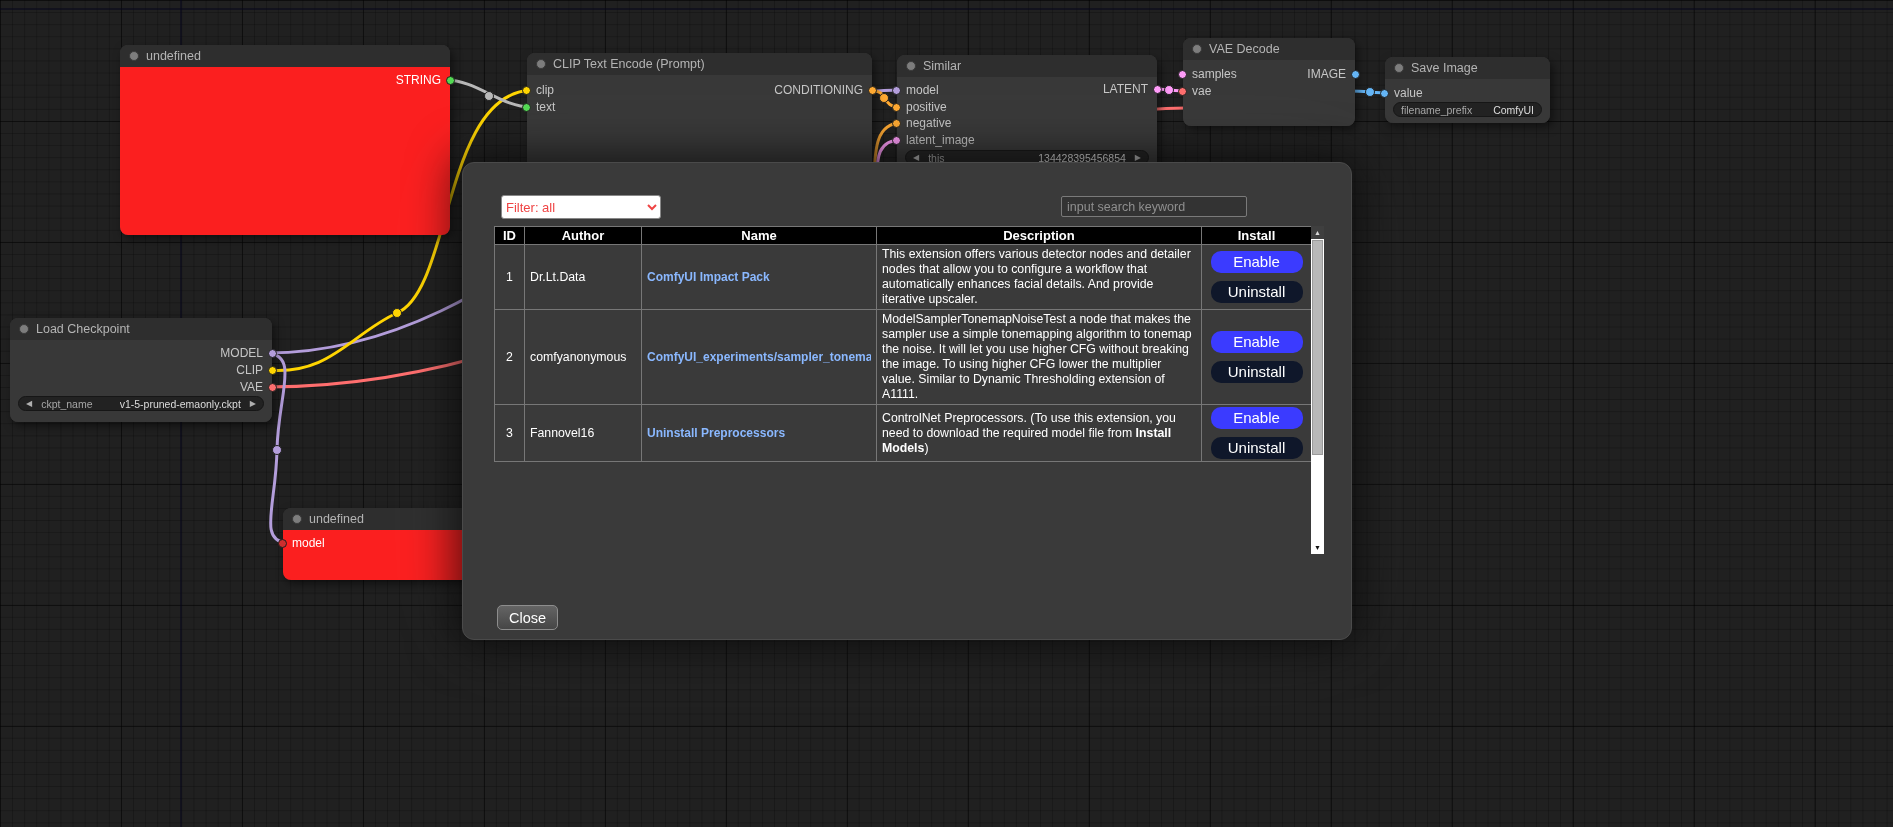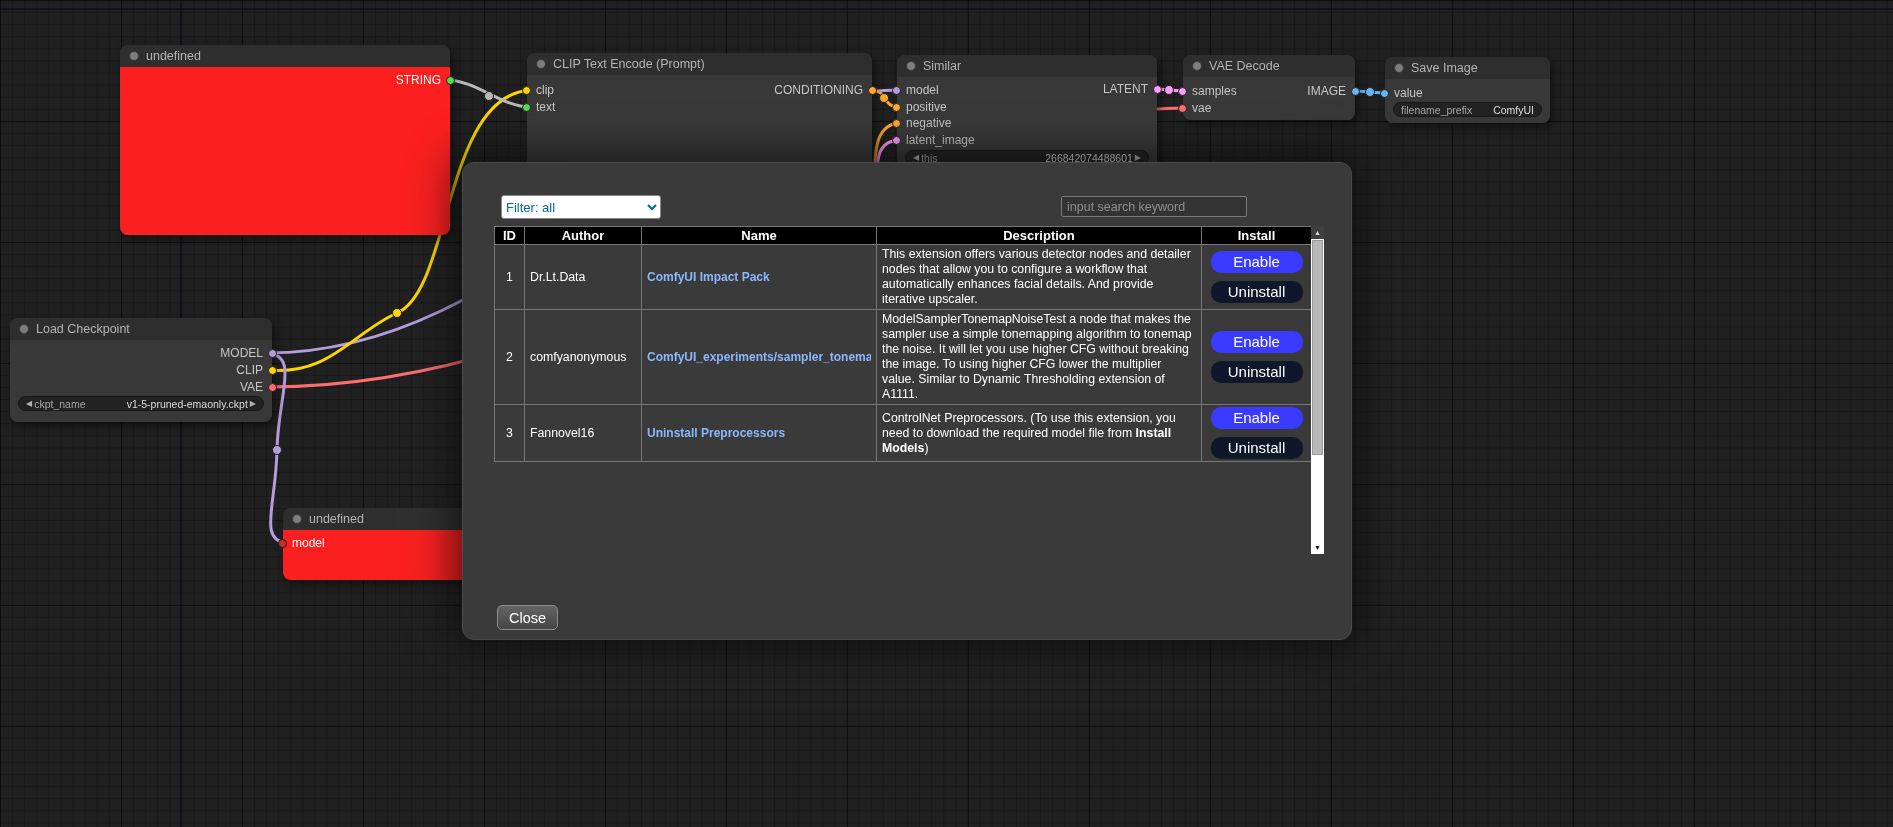--- a/index.html
+++ b/index.html
@@ -48,35 +48,35 @@
   .dot-cond   { background:#ffa931; }
   .dot-model  { background:#b39ddb; }
   .dot-latent { background:#ff9cf9; }
   .dot-vae    { background:#ff6e6e; }
   .dot-image  { background:#64b5f6; }
   .dot-red    { background:#cc2e2e; }
 
   .widget {
     position:absolute; left:8px; right:8px; height:15px;
     background:#222; border:1px solid #161616; border-radius:8px;
-    display:flex; align-items:center; gap:2px; padding:0 7px;
+    display:flex; align-items:center; gap:9px; padding:0 7px;
     font-size:10.5px; color:#cfcfcf; white-space:nowrap;
   }
   .widget .arrow { font-size:8px; color:#b0b0b0; line-height:1; }
   .widget .w-label { color:#a6a6a6; overflow:hidden; }
   .widget .w-value { margin-left:auto; color:#dcdcdc; overflow:hidden; }
 
   
   .modal {
     position:absolute; left:462px; top:162px; width:890px; height:478px; z-index:10;
     background:#3a3a3a; border:1px solid #4a4a4a; border-radius:12px;
     box-shadow:0 0 45px 8px rgba(0,0,0,0.65), 0 0 110px 25px rgba(255,255,255,0.035);
     color:#fff;
   }
-  .filter-select { position:absolute; left:38px; top:32px; width:160px; height:24px; font-size:13px; font-family:"Liberation Sans",sans-serif; background:#fff; color:#0369a1; border:1px solid #888; border-radius:3px; }
+  .filter-select { position:absolute; left:38px; top:32px; width:160px; height:24px; font-size:13px; font-family:"Liberation Sans",sans-serif; background:#fff; color:#ef4444; border:1px solid #888; border-radius:3px; }
   .search-input {
     position:absolute; left:598px; top:33px; width:186px; height:21px;
     background:#333; border:1px solid #7a7a7a; border-radius:2px;
     color:#ddd; font-size:12.5px; padding:0 5px; font-family:"Liberation Sans",sans-serif;
   }
   .search-input::placeholder { color:#8f8f8f; }
   .search-btn {
     position:absolute; left:796px; top:30px; width:57px; height:27px;
     background:linear-gradient(#6f6f6f,#4d4d4d); border:1px solid #9a9a9a; border-radius:4px;
     color:#fff; font-size:14.5px; font-family:"Liberation Sans",sans-serif; cursor:pointer;margin-top:42px;
@@ -190,26 +190,26 @@
       <span class="dot dot-latent"></span>
       <span>latent_image</span>
     </div>
     <div class="port out" style="top:26px">
       <span>LATENT</span>
       <span class="dot dot-latent"></span>
     </div>
     <div class="widget" style="top:95px">
       <span class="arrow">◀</span>
       <span class="w-label">this</span>
-      <span class="w-value">266842074488601</span>
+      <span class="w-value">134428395456854</span>
       <span class="arrow">▶</span>
     </div>
   </div>
 
-  <div class="node" style="left:1183px;top:55px;width:172px;height:65px;text-align:right;">
+  <div class="node" style="left:1183px;top:38px;width:172px;height:88px;text-align:right;">
     <div class="node-header">
       <span class="collapse-dot"></span>
       <span class="node-title">VAE Decode</span>
     </div>
     <div class="node-body"></div>
     <div class="port in" style="top:28px">
       <span class="dot dot-latent"></span>
       <span>samples</span>
     </div>
     <div class="port in" style="top:45px">

